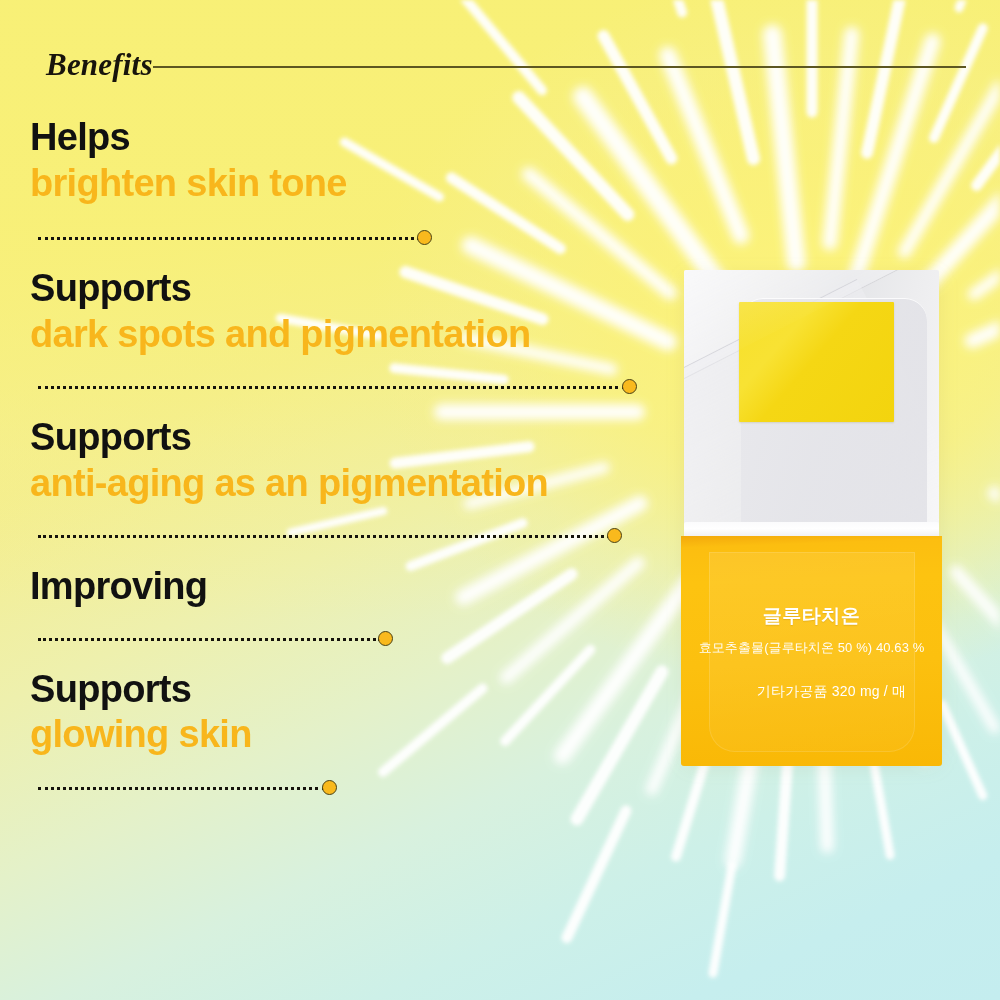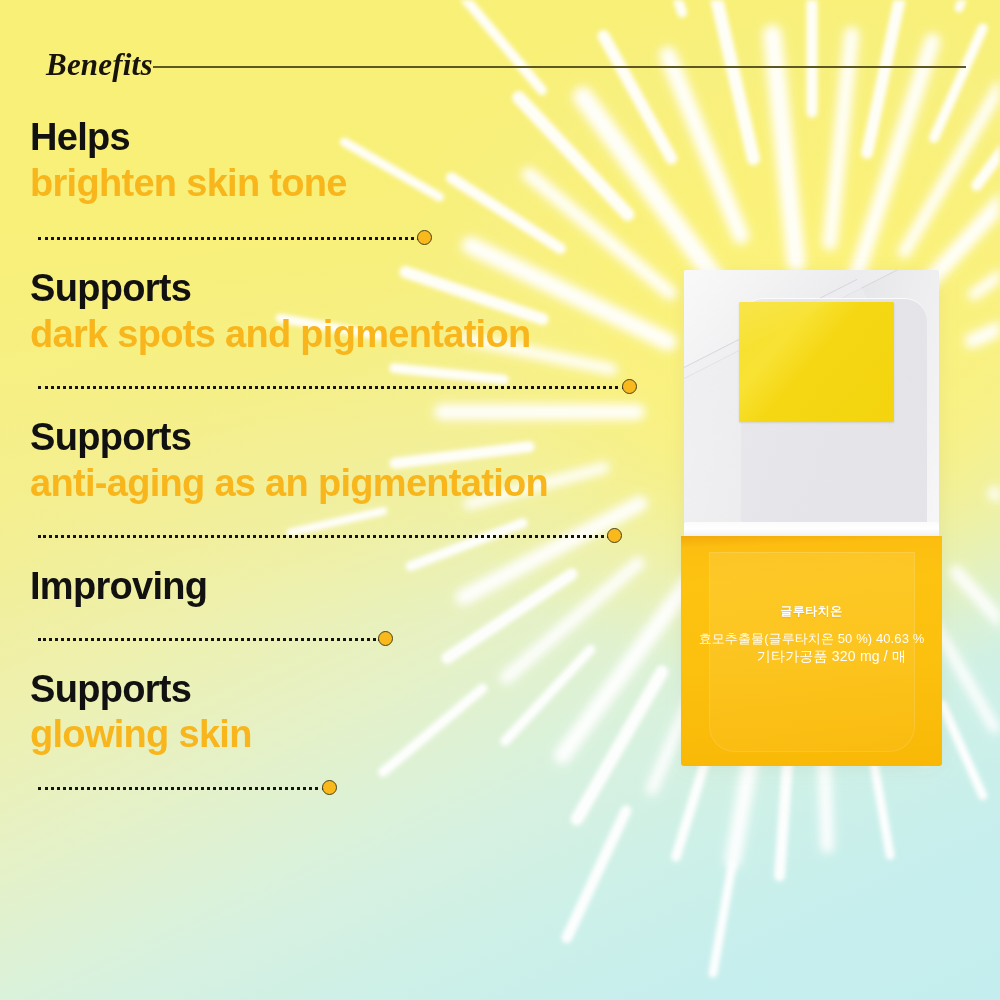--- a/index.html
+++ b/index.html
@@ -281,37 +281,37 @@
     box-shadow: inset 0 0 0 1px rgba(255,255,255,0.13);
   }
   .pkg-label {
     position: absolute;
     left: 0; top: 0;
     width: 261px;
     text-align: center;
     color: #ffffff;
   }
   .lbl-name {
-    font-size: 12px;
+    font-size: 19px;
     font-weight: 700;
     line-height: 1.28;
     letter-spacing: 0.5px;
     text-shadow: 0 1px 1px rgba(160,110,0,0.22);
   }
   .lbl-ing {
     font-size: 13px;
     font-weight: 400;
     margin-top: 11px;
     letter-spacing: 0.1px;
     opacity: 0.97;
   }
   .lbl-dose {
     font-size: 14px;
     font-weight: 500;
-    margin-top: 0;
+    margin-top: 26px;
     letter-spacing: 0.2px;
     padding-left: 40px;
   }
 </style>
 </head>
 <body>
 
 <div id="page">
 
   <div class="bg-base"></div>

